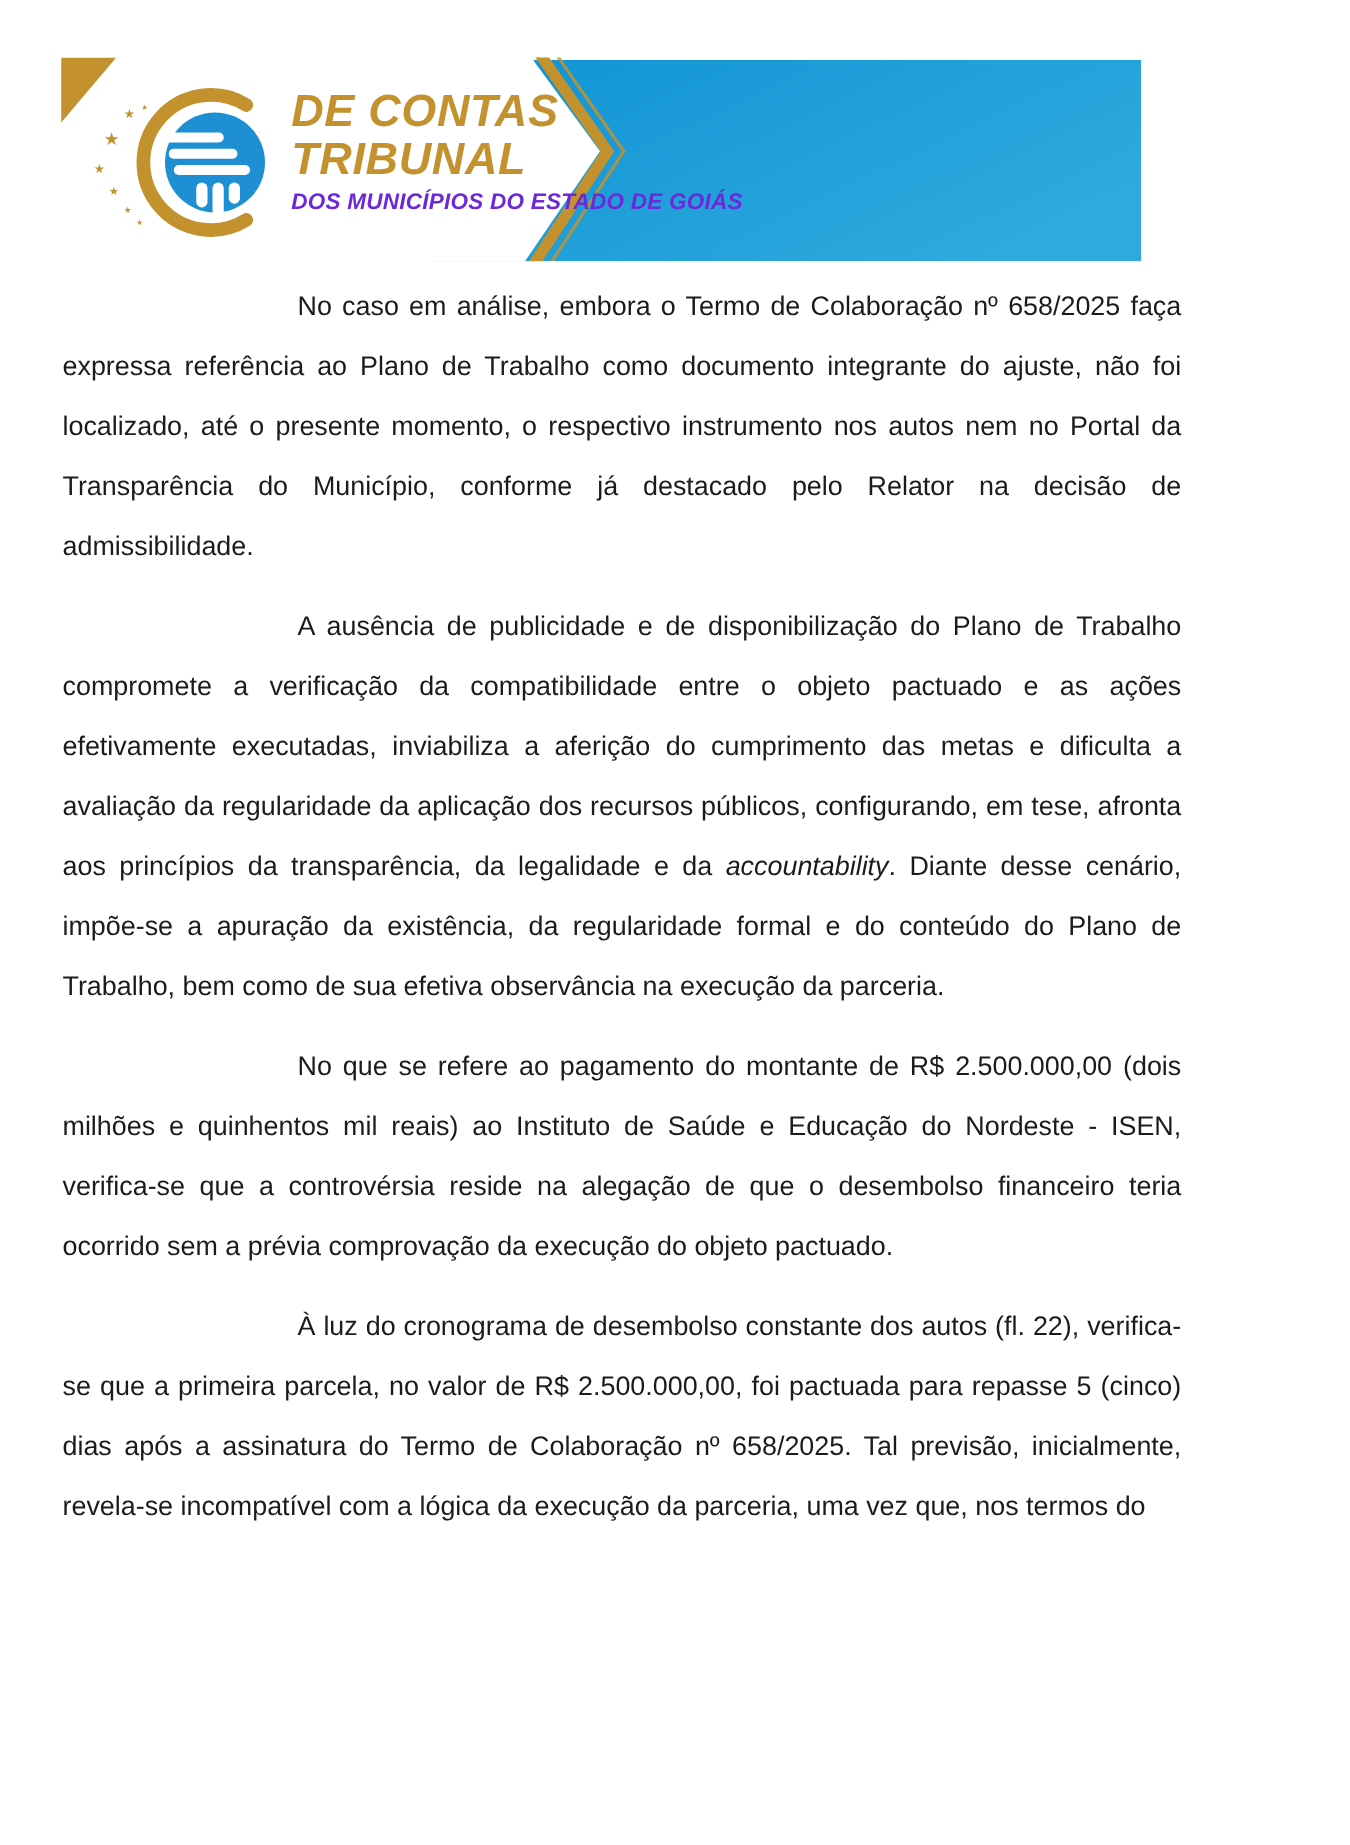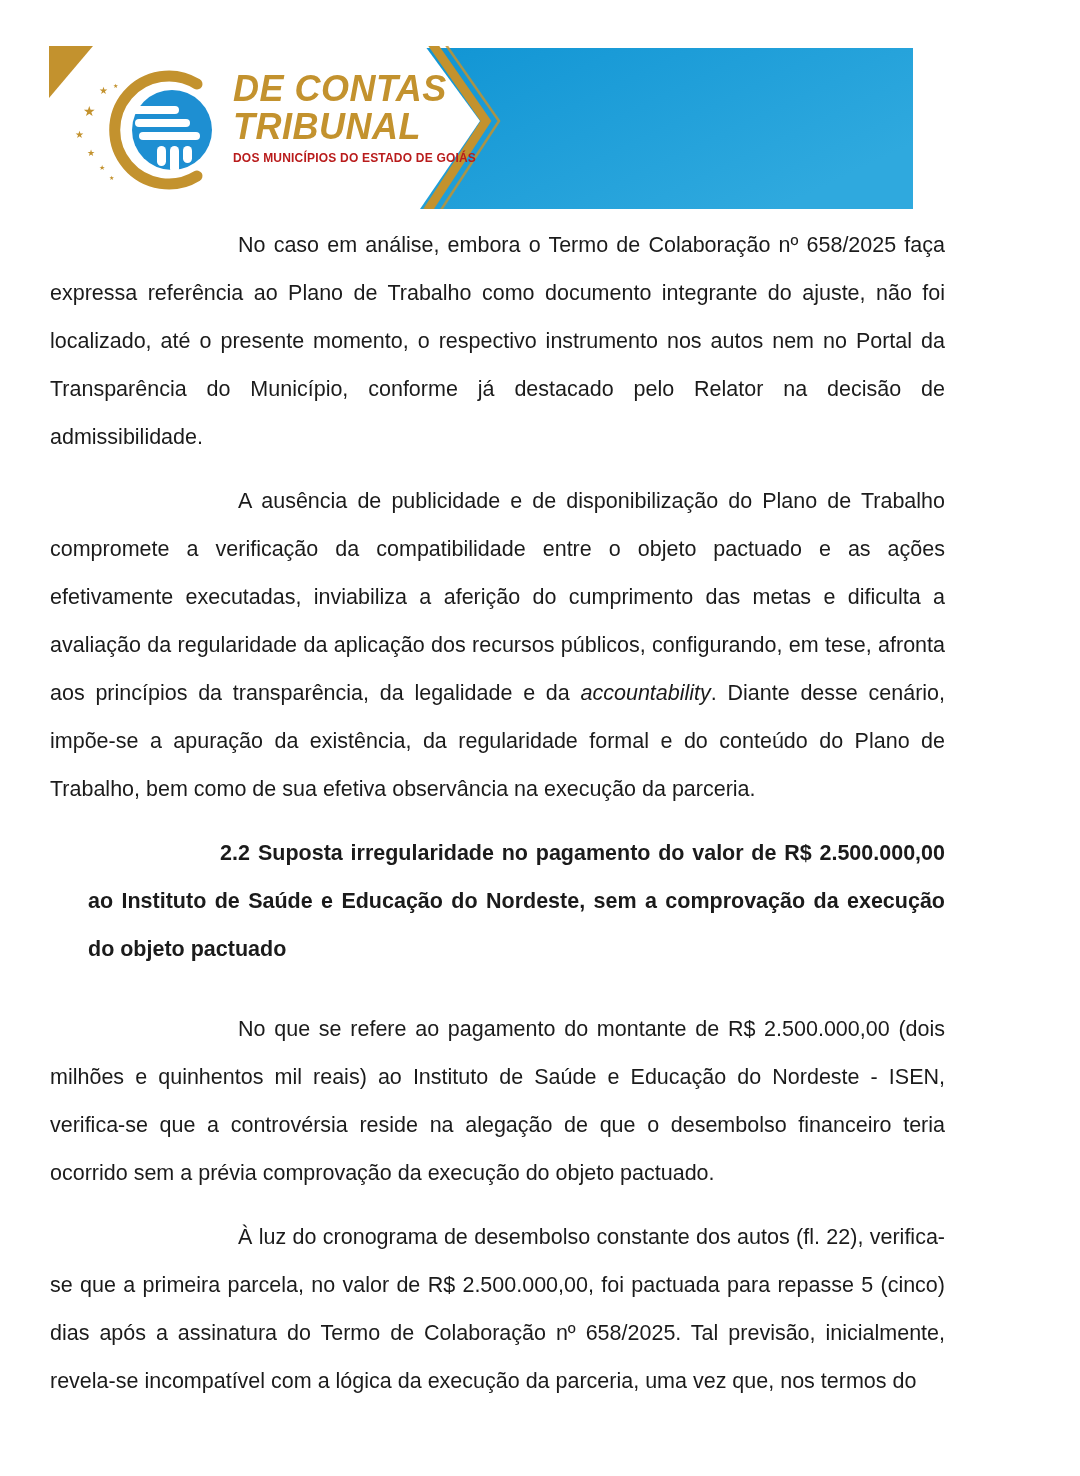--- a/index.html
+++ b/index.html
@@ -23,22 +23,22 @@
     position: absolute; left: 186px; top: 24px;
     color: #C3922E;
   }
   .logo-title-line {
     font-size: 36px; font-weight: bold; font-style: italic;
     line-height: 38px; letter-spacing: 0.5px;
     white-space: nowrap;
   }
   .logo-subtitle {
     margin-top: 5px;
-    font-size: 12px; font-weight: bold; 
-    color: #b91c1c; letter-spacing: 0.2px;
+    font-size: 18px; font-weight: bold; font-style: italic;
+    color: #6d28d9; letter-spacing: 0.2px;
     white-space: nowrap;
   }
 
   .banner-text { position: absolute; left: 468px; top: 48px; }
   .banner-title {
     font-size: 34px; font-weight: bold; font-style: italic;
     color: #ffffff; white-space: nowrap;
     transform: scaleX(0.86); transform-origin: left center;
     letter-spacing: -0.3px;
   }
@@ -126,21 +126,18 @@
 
 </header>
 
 <main class="doc-body">
 
 
   <p class="para">No caso em análise, embora o Termo de Colaboração nº 658/2025 faça expressa referência ao Plano de Trabalho como documento integrante do ajuste, não foi localizado, até o presente momento, o respectivo instrumento nos autos nem no Portal da Transparência do Município, conforme já destacado pelo Relator na decisão de admissibilidade.</p>
 
   <p class="para"><span>A ausência de publicidade e de disponibilização do Plano de Trabalho compromete a verificação da compatibilidade entre o objeto pactuado e as ações efetivamente executadas, inviabiliza a aferição do cumprimento das metas e dificulta a avaliação da regularidade da aplicação dos recursos públicos, configurando, em tese, afronta aos princípios da transparência, da legalidade e da </span><em>accountability</em><span>. Diante desse cenário, impõe-se a apuração da existência, da regularidade formal e do conteúdo do Plano de Trabalho, bem como de sua efetiva observância na execução da parceria.</span></p>
 
-  <div class="section-heading">
-    <span class="section-number">2.2</span><span>Suposta irregularidade no pagamento do valor de R$ 2.500.000,00 ao Instituto de Saúde e Educação do Nordeste, sem a comprovação da execução do objeto pactuado</span>
-  </div>
 
   <p class="para">No que se refere ao pagamento do montante de R$ 2.500.000,00 (dois milhões e quinhentos mil reais) ao Instituto de Saúde e Educação do Nordeste - ISEN, verifica-se que a controvérsia reside na alegação de que o desembolso financeiro teria ocorrido sem a prévia comprovação da execução do objeto pactuado.</p>
 
   <p class="para">À luz do cronograma de desembolso constante dos autos (fl. 22), verifica-se que a primeira parcela, no valor de R$ 2.500.000,00, foi pactuada para repasse 5 (cinco) dias após a assinatura do Termo de Colaboração nº 658/2025. Tal previsão, inicialmente, revela-se incompatível com a lógica da execução da parceria, uma vez que, nos termos do</p>
 
 </main>
 
 </body></html>

